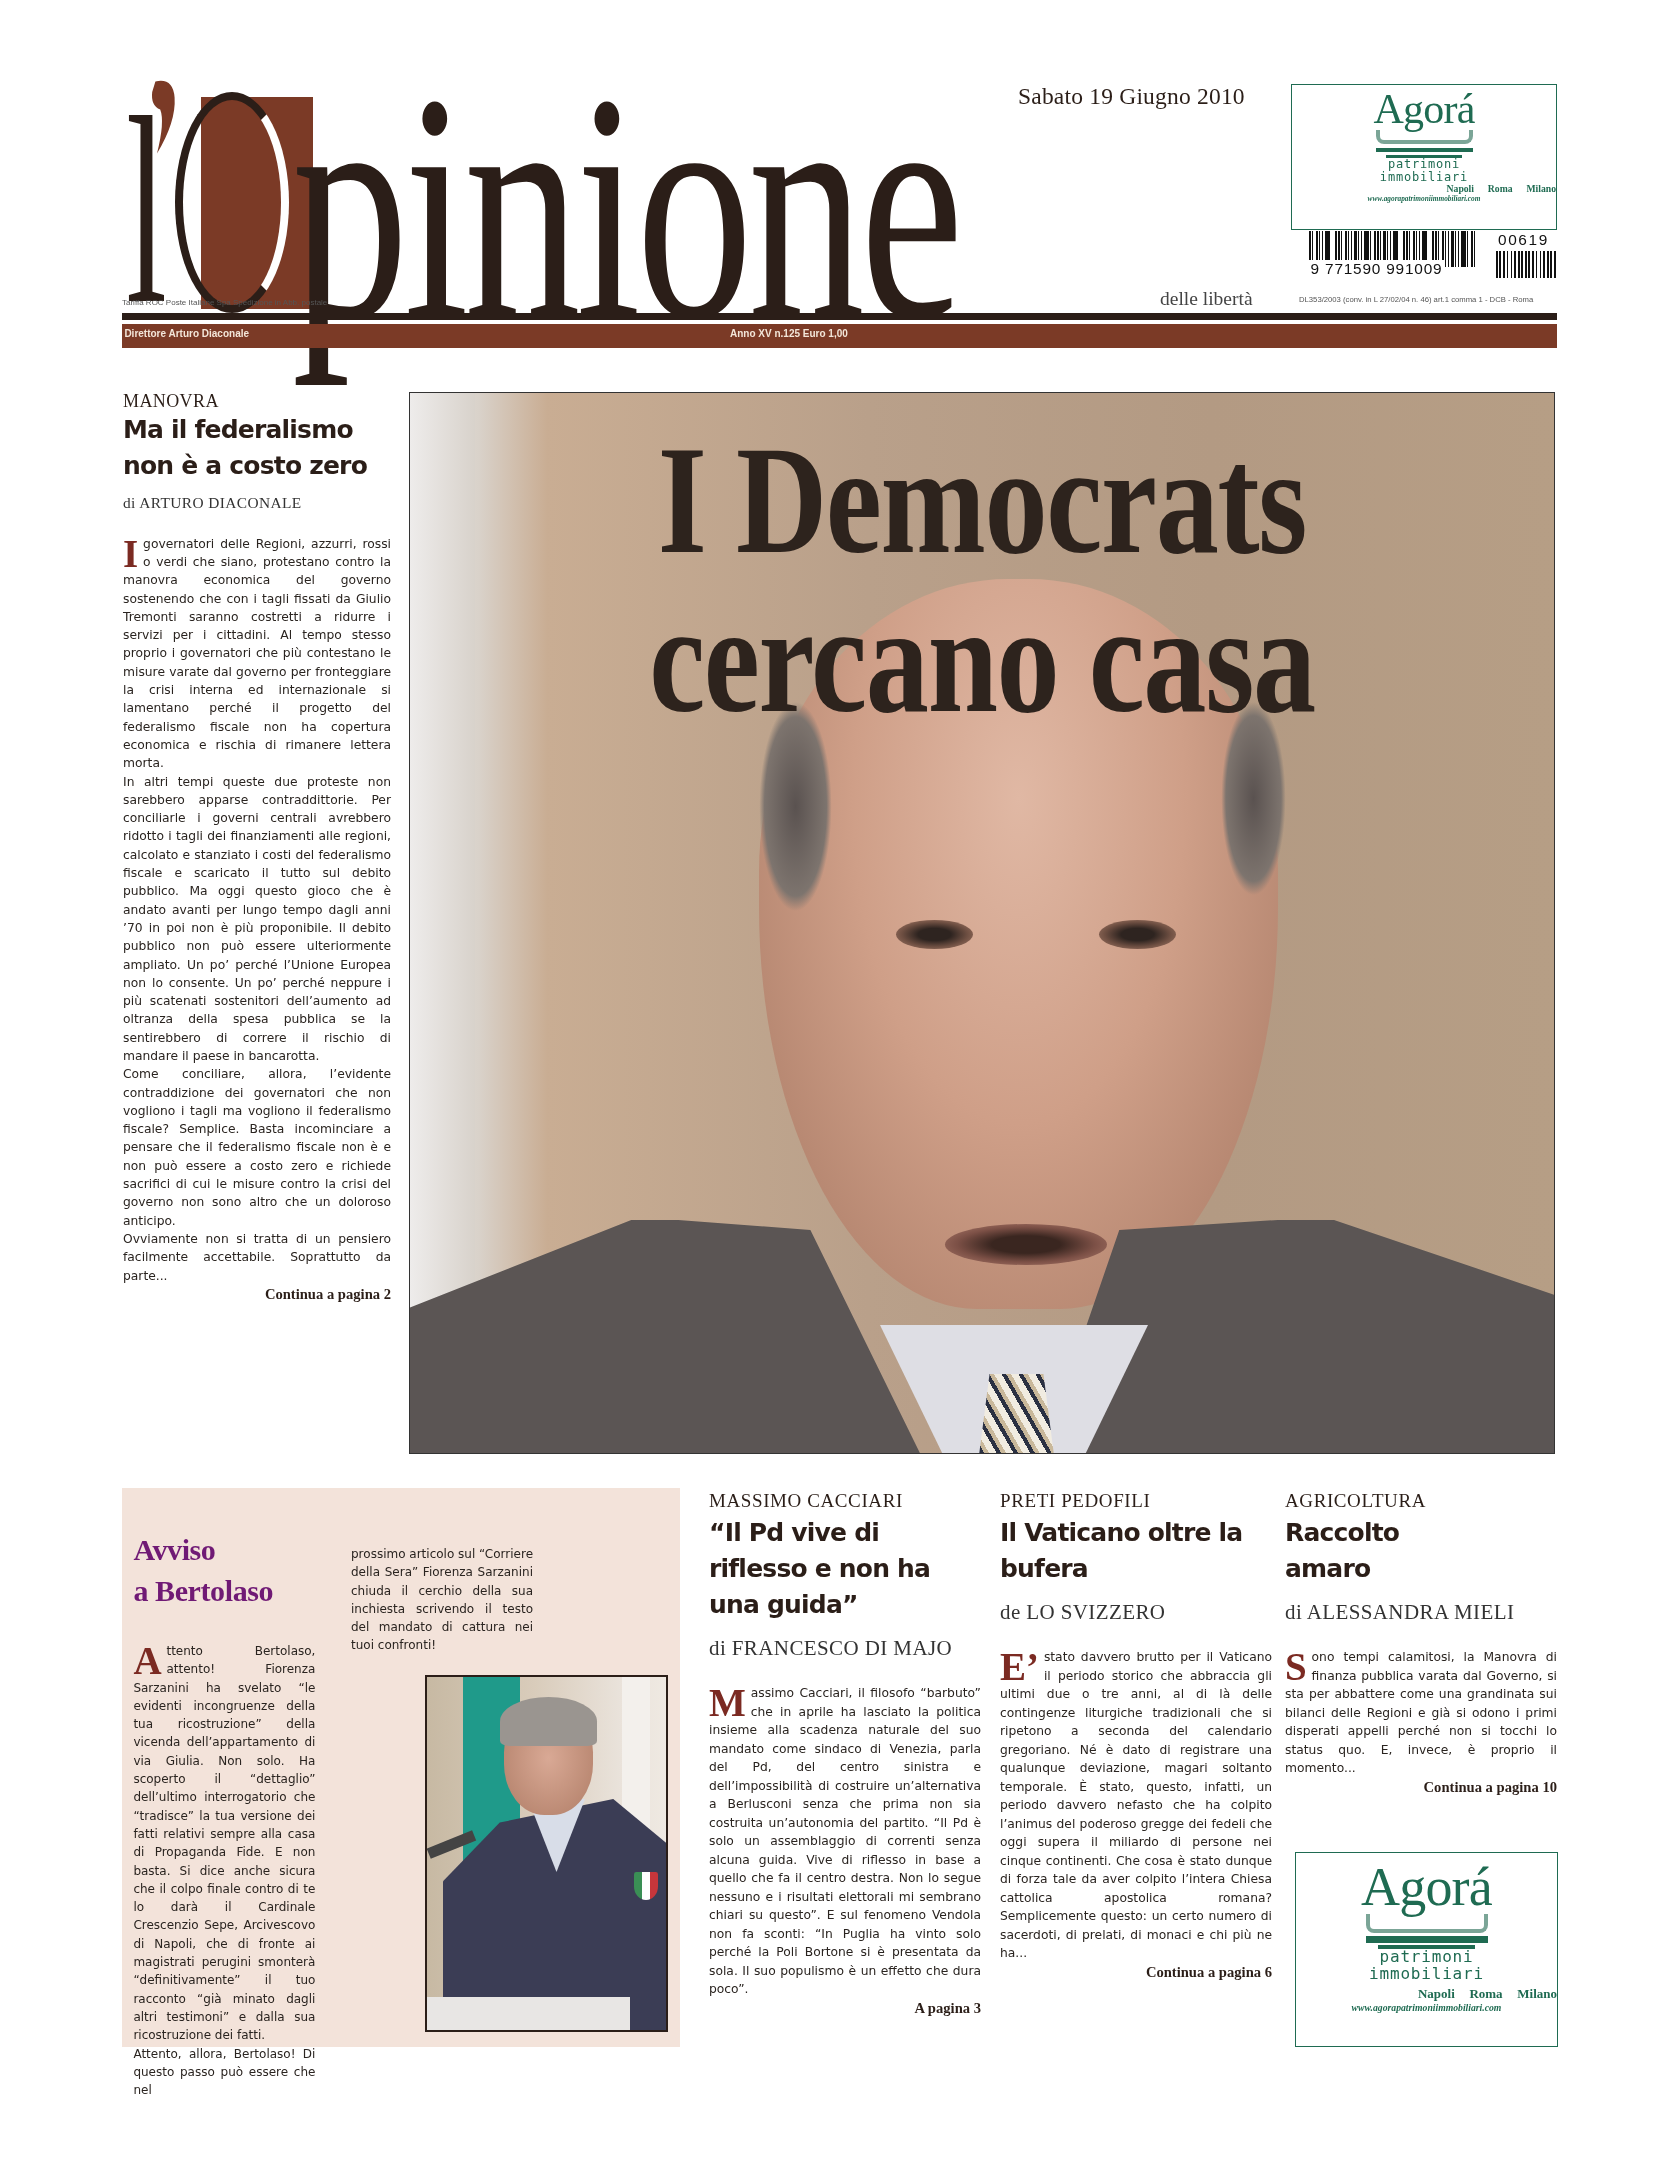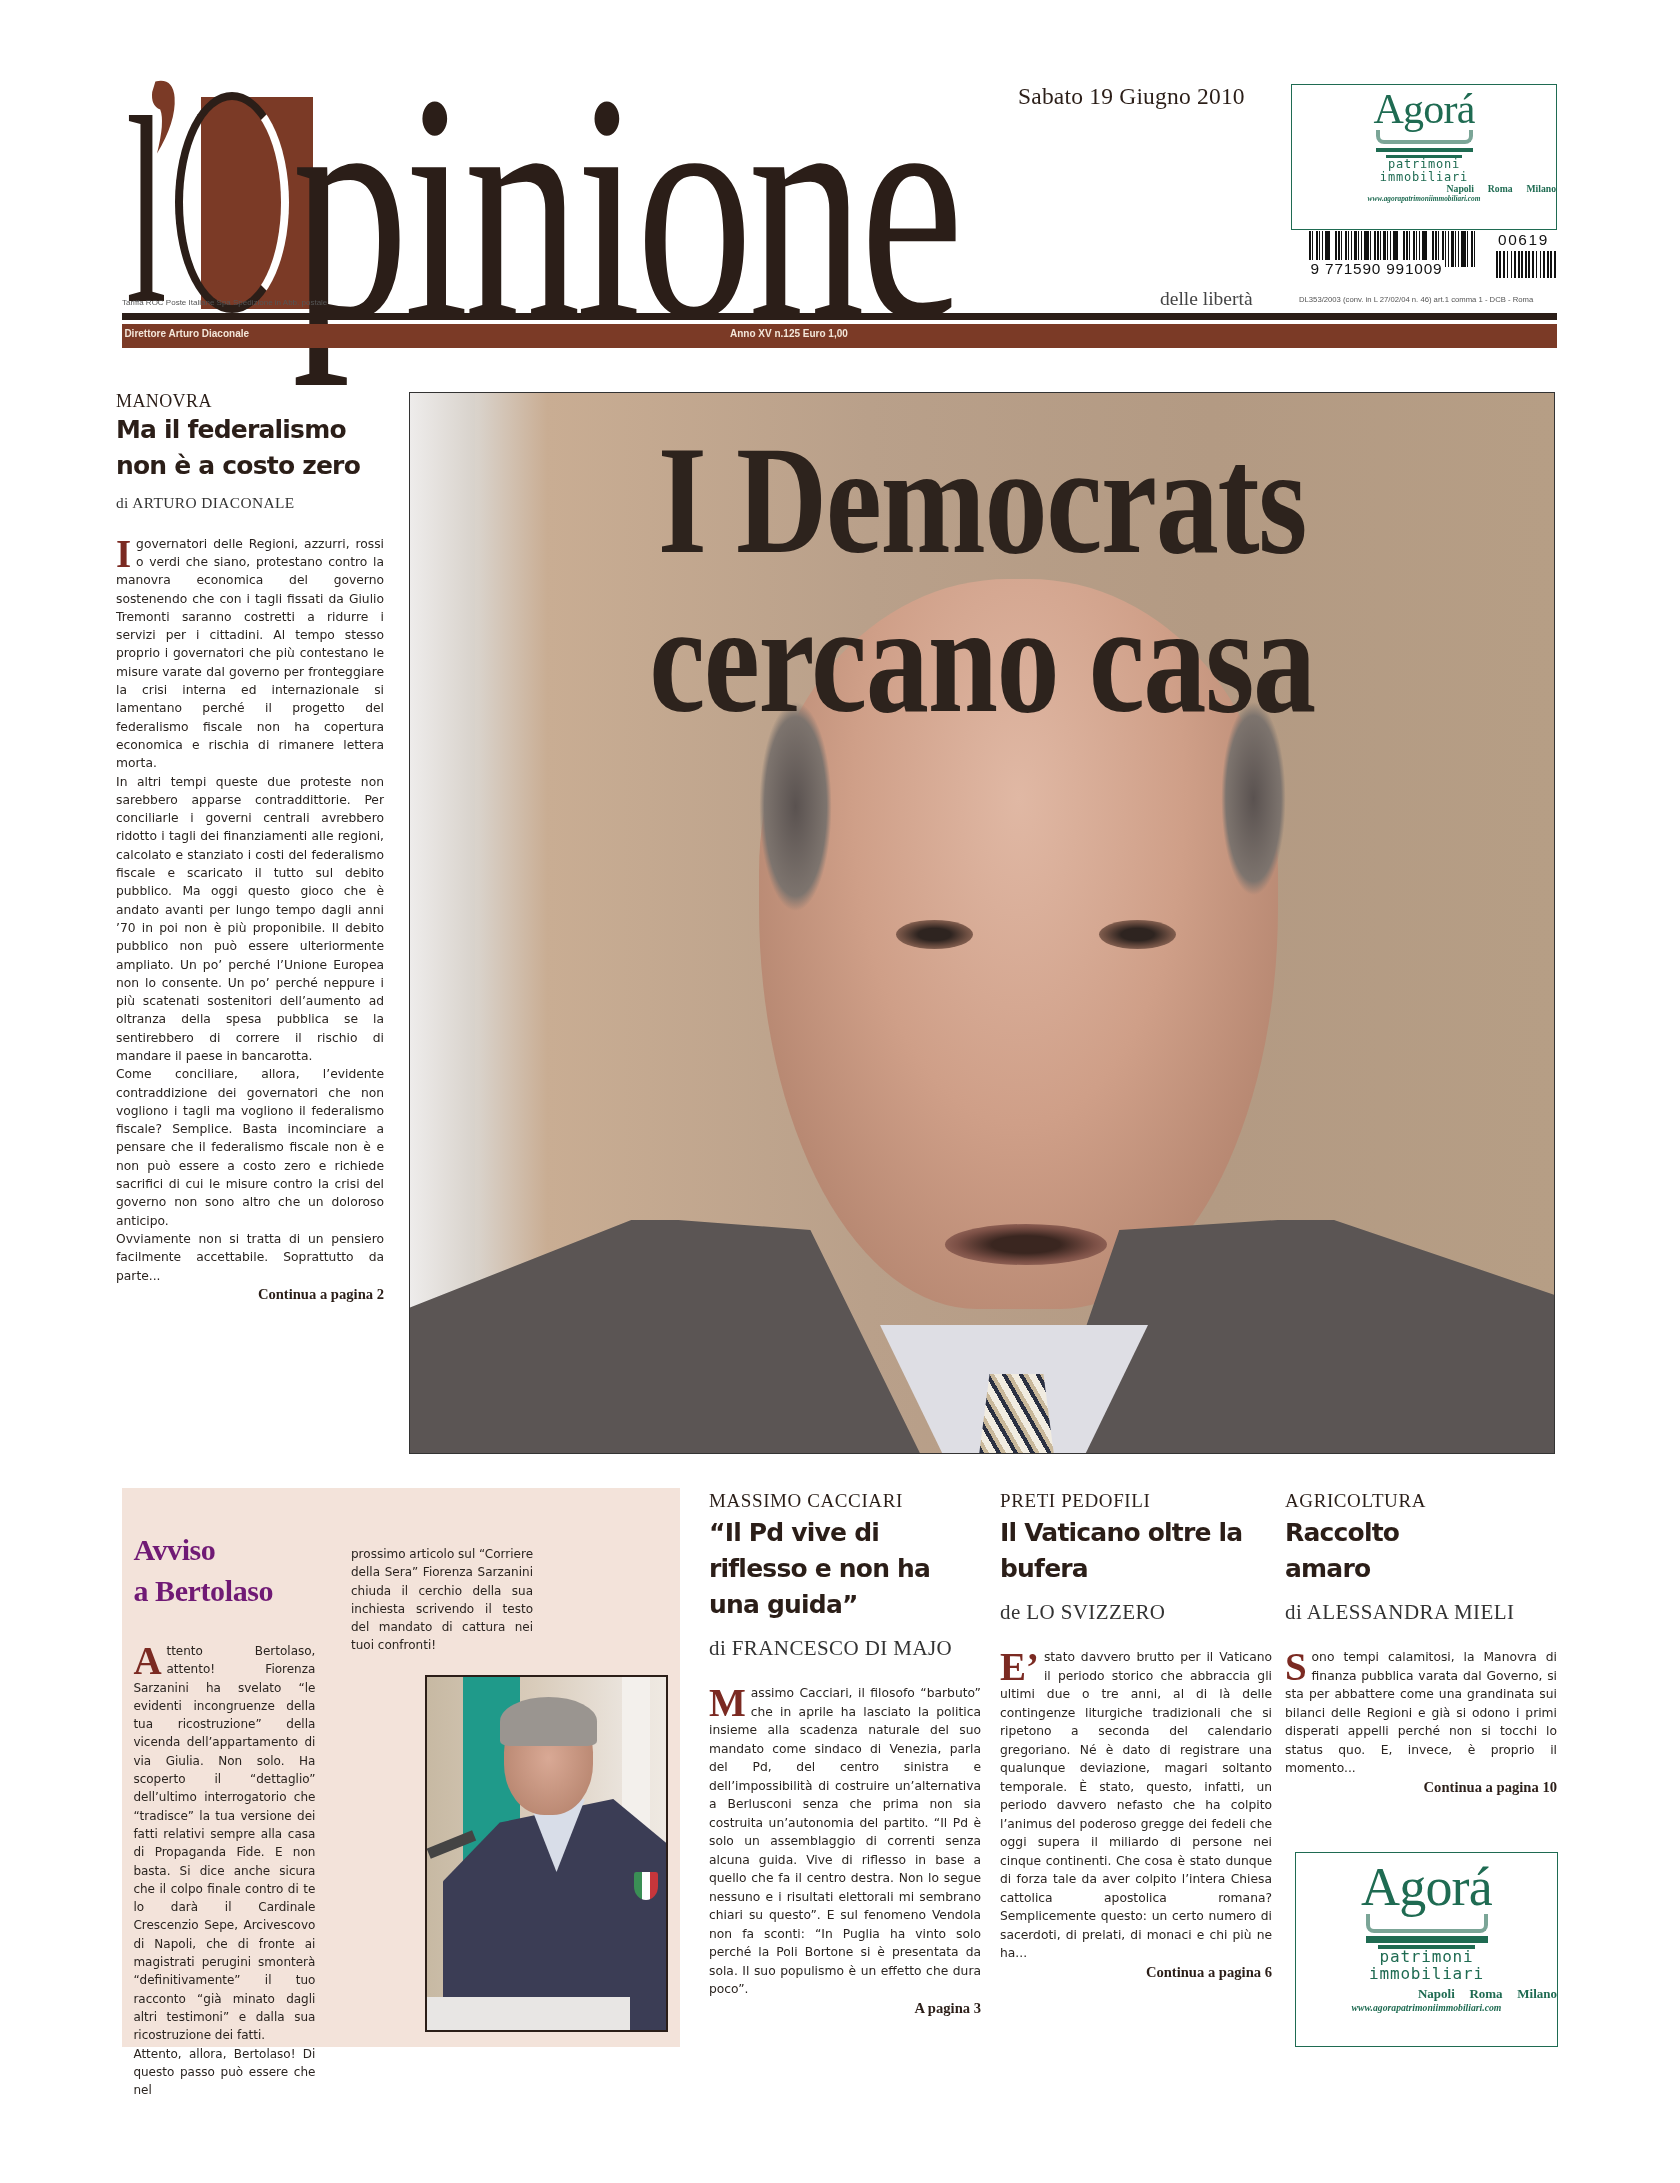--- a/index.html
+++ b/index.html
@@ -36,21 +36,21 @@
   .bars2 { position: absolute; left: 207px; top: 19.5px; width: 60px; height: 27.6px;
     background: repeating-linear-gradient(90deg, #111 0 1.6px, #fff 1.6px 3.2px, #111 3.2px 4.9px, #fff 4.9px 7.3px); }
   .bar-num2 { position: absolute; left: 209px; top: 0; font-size: 15.4px; letter-spacing: 1.6px; color: #111; }
 
   .rule-dark { position: absolute; left: 122px; top: 313px; width: 1435px; height: 6.5px; background: #2b1e18; }
   .rule-band { position: absolute; left: 122px; top: 324px; width: 1435px; height: 24px; background: #7b3a26; color: #f3e6d9; font-weight: bold; font-size: 10px; }
   .rule-band .l { position: absolute; left: 2.4px; top: 4px; }
   .rule-band .c { position: absolute; left: 608px; top: 4px; }
 
   
-  .left-col { position: absolute; left: 116px; top: 391px; width: 268px; }
+  .left-col { position: absolute; left: 123px; top: 391px; width: 268px; }
   .kicker { font-family: "Liberation Serif", serif; font-size: 18px; color: #2b1e18; letter-spacing: 0.4px; }
   .hed { font-family: "DejaVu Sans", sans-serif; font-size: 25px; line-height: 36px; color: #2b1e18; letter-spacing: -0.8px; }
   .byline { font-family: "Liberation Serif", serif; font-size: 15.4px; color: #333; margin-top: 9.7px; letter-spacing: 0.4px; }
   .body { font-family: "DejaVu Sans", sans-serif; font-size: 12.3px; line-height: 18.3px; color: #2a2420; text-align: justify; margin-top: 23px; hyphens: manual; }
   .body p { margin: 0; }
   .dropcap { float: left; font-family: "Liberation Serif", serif; font-size: 39px; line-height: 31px; color: #7b2a22; margin: 3.2px 4.9px 0 0; font-weight: bold; }
   .cont { font-family: "Liberation Serif", serif; font-weight: bold; font-size: 14.6px; text-align: right; color: #2b1e18; margin-top: 1.6px; }
 
   
   .photo { position: absolute; left: 409px; top: 392px; width: 1146px; height: 1062px; border: 1.2px solid #333; overflow: hidden;

